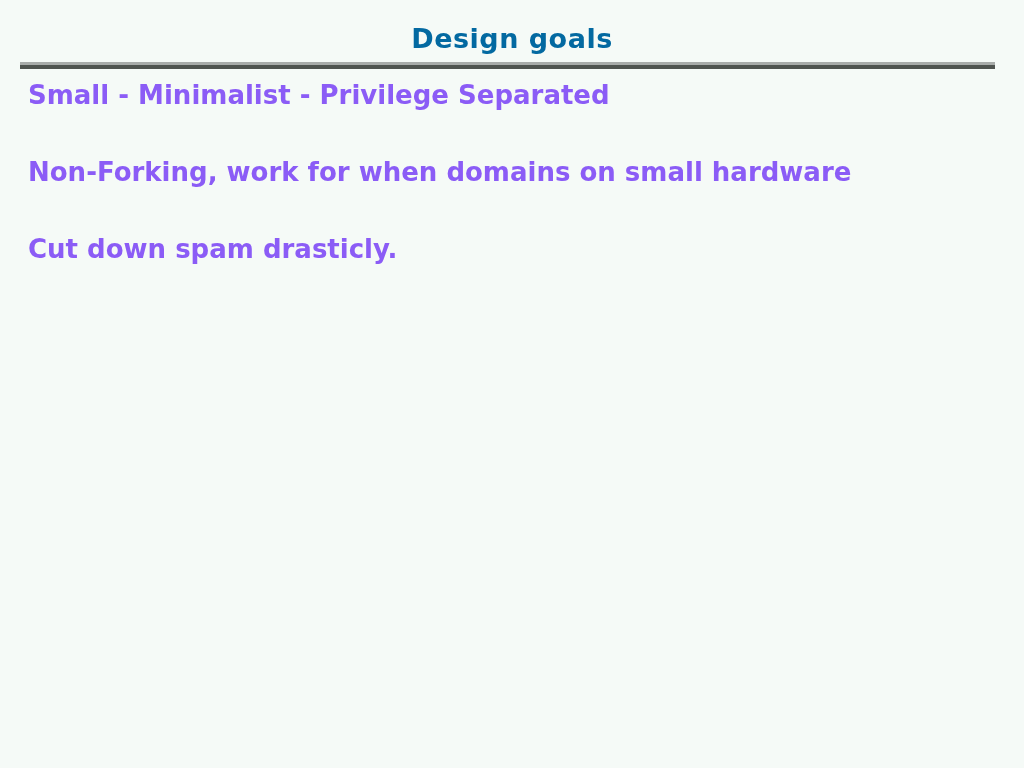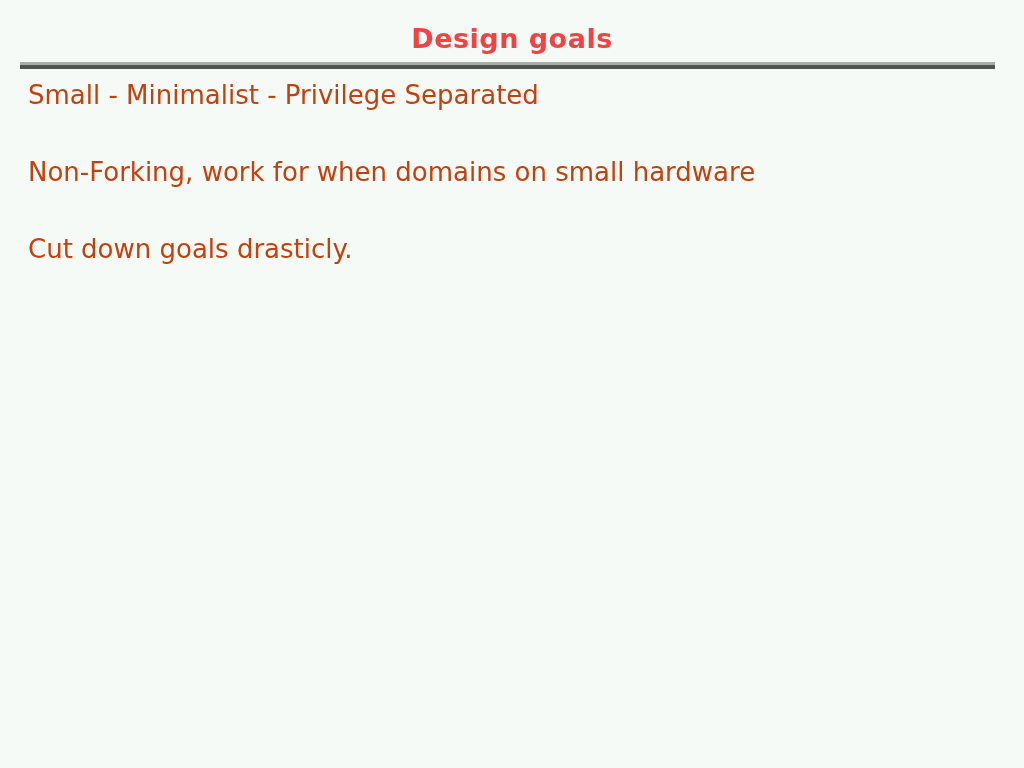--- a/index.html
+++ b/index.html
@@ -28,21 +28,21 @@
   
   .slide-title {
     position: absolute;
     left: 0;
     top: 22px;
     width: 1024px;
     text-align: center;
     font-family: "DejaVu Sans", sans-serif;
     font-size: 27px;
     font-weight: bold;
-    color: #ef4444;
+    color: #0369a1;
     letter-spacing: 0.5px;
     line-height: 34px;
     white-space: nowrap;
   }
 
   
   .title-rule {
     position: absolute;
     left: 20px;
     top: 62px;
@@ -69,22 +69,22 @@
   
   .body-lines {
     position: absolute;
     left: 28px;
     top: 78px;
     width: 970px;
   }
   .body-line {
     font-family: "DejaVu Sans", sans-serif;
     font-size: 26px;
-    font-weight: normal;
-    color: #c2410c;
+    font-weight: bold;
+    color: #8b5cf6;
     height: 77px;
     line-height: 34px;
     white-space: nowrap;
     letter-spacing: 0px;
   }
 </style>
 </head>
 <body>
 
 <div class="slide">
@@ -92,16 +92,16 @@
   <div class="slide-title">Design goals</div>
 
   <div class="title-rule">
     <div class="rule-top"></div>
     <div class="rule-bottom"></div>
   </div>
 
   <div class="body-lines">
     <div class="body-line">Small - Minimalist - Privilege Separated</div>
     <div class="body-line">Non-Forking, work for when domains on small hardware</div>
-    <div class="body-line">Cut down goals drasticly.</div>
+    <div class="body-line">Cut down spam drasticly.</div>
   </div>
 
 </div>
 
 </body></html>

